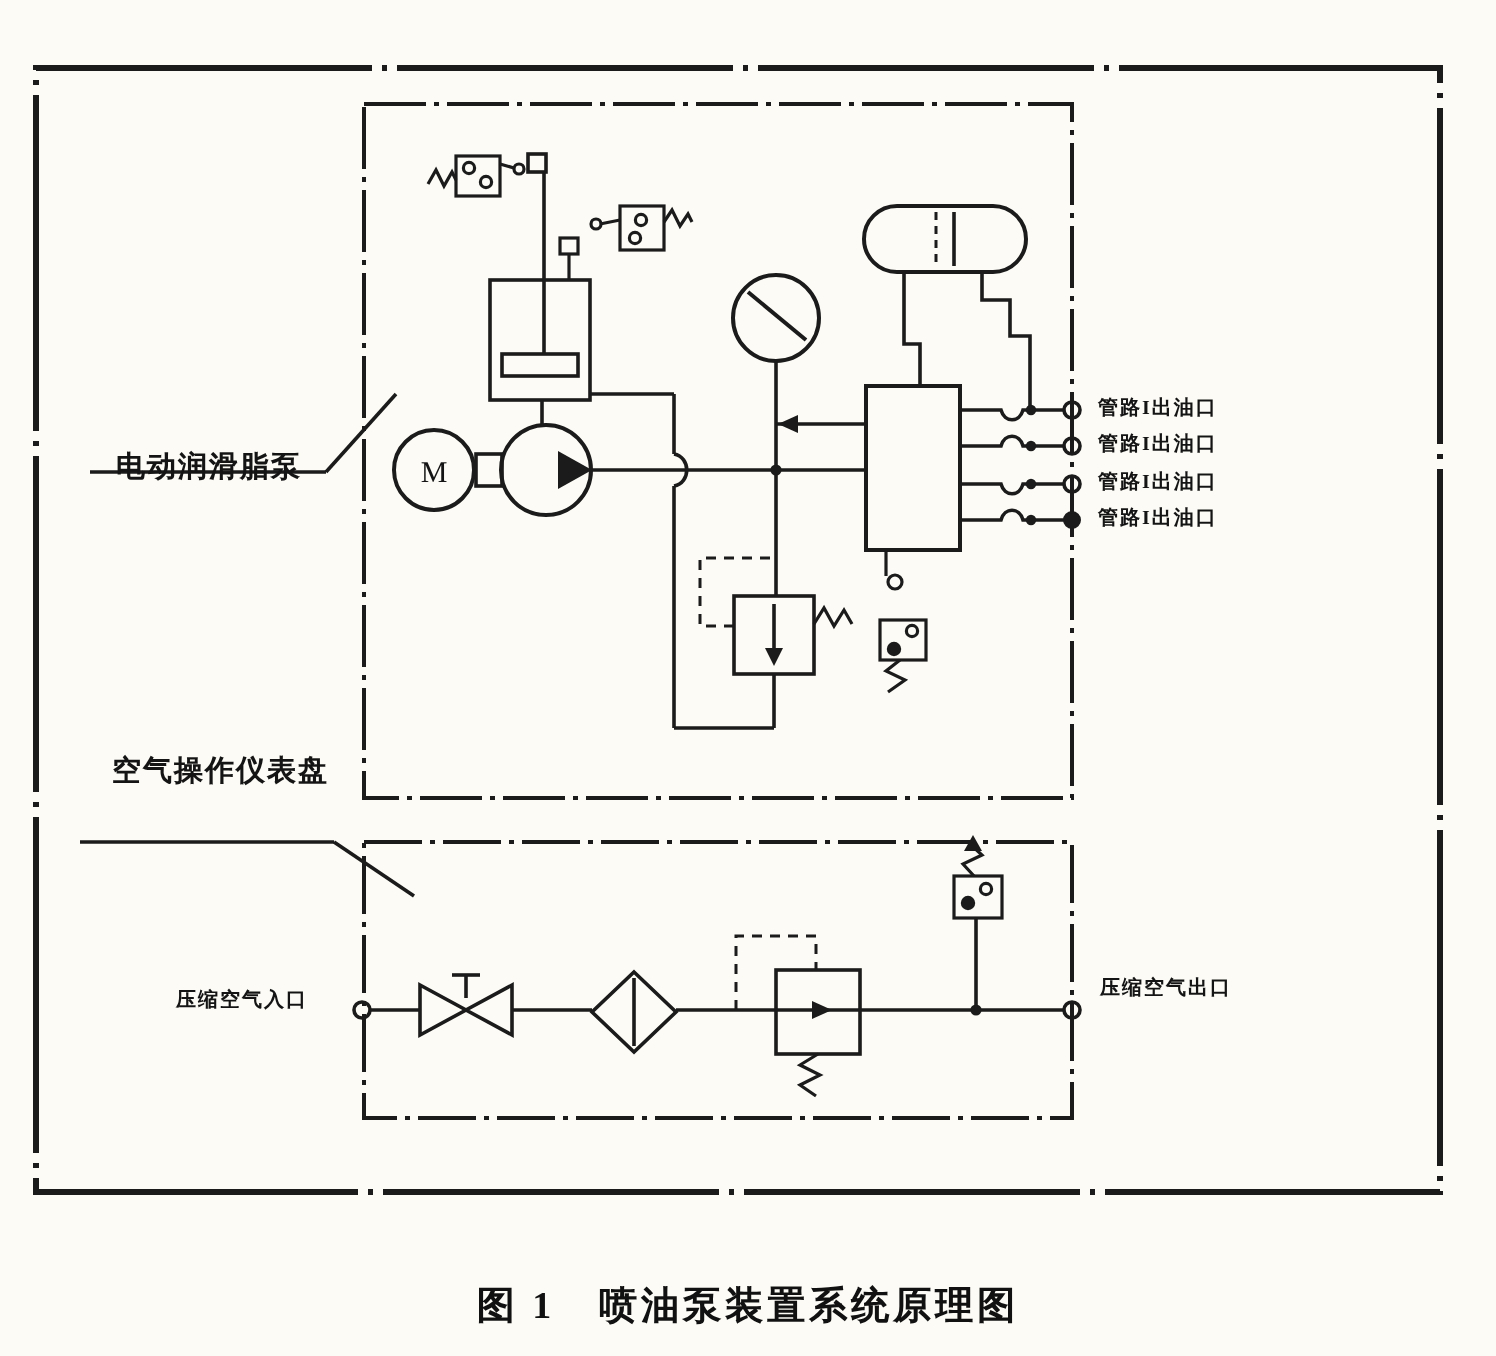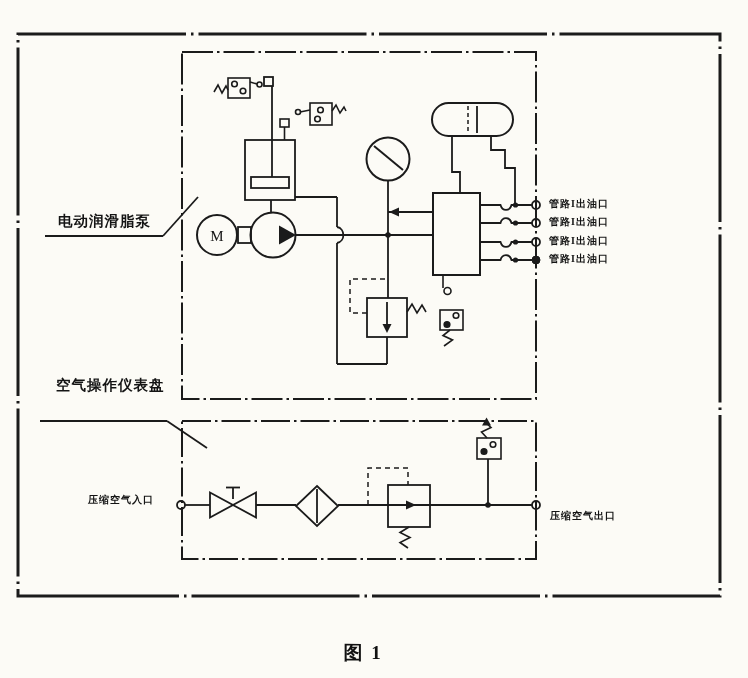--- a/index.html
+++ b/index.html
@@ -175,27 +175,28 @@
   <g class="ink" stroke-width="1.6">
     <rect x="477" y="438" width="24" height="21"></rect>
     <circle cx="493" cy="444.5" r="2.8"></circle>
     <circle cx="484" cy="451.5" r="2.8" fill="#1b1b1b"></circle>
     <polyline points="487,438 481.5,432 491,427.5 485,422"></polyline>
     <polygon points="486.5,417.5 482,425.5 491,425.5" fill="#1b1b1b" stroke="none"></polygon>
   </g>
   <circle cx="536" cy="505" r="4" fill="#fcfbf6" class="ink" stroke-width="1.8"></circle>
 </svg>
 
-<div class="lbl lbl-md" style="left:58px;top:212px;">电动润滑脂泵</div>
+<div class="lbl lbl-md" style="left:58px;top:224px;">电动润滑脂泵</div>
 
 <div class="lbl lbl-sm" style="left:549px;top:197px;">管路I出油口</div>
 <div class="lbl lbl-sm" style="left:549px;top:215px;">管路I出油口</div>
 <div class="lbl lbl-sm" style="left:549px;top:234px;">管路I出油口</div>
 <div class="lbl lbl-sm" style="left:549px;top:252px;">管路I出油口</div>
 
 <div class="lbl lbl-md" style="left:56px;top:376px;">空气操作仪表盘</div>
 
 <div class="lbl lbl-sm" style="left:88px;top:493px;font-family:Liberation Serif, serif;">压缩空气入口</div>
-<div class="lbl lbl-sm" style="left:550px;top:509px;">压缩空气出口</div>
+<div class="lbl lbl-sm" style="left:550px;top:487px;">压缩空气出口</div>
 
 <div id="caption">
   <span class="cap-prefix">图 1</span>
+  <span>喷油泵装置系统原理图</span>
 </div>
 
 </body></html>

